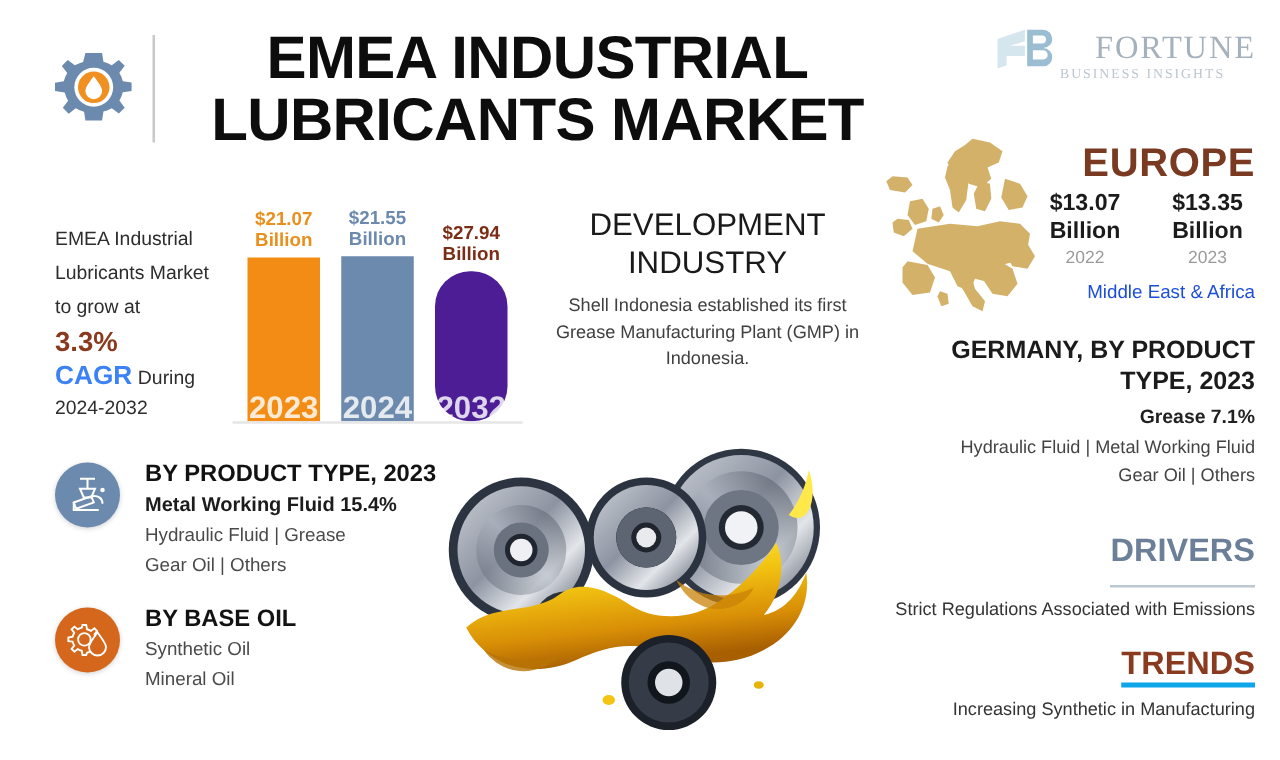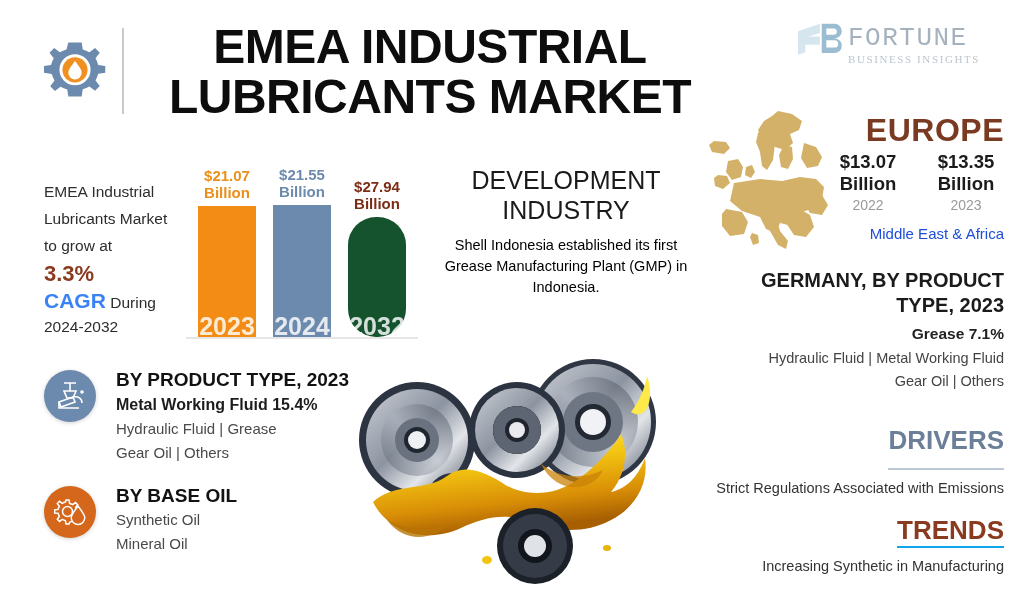--- a/index.html
+++ b/index.html
@@ -17,21 +17,21 @@
   .header{position:absolute;left:0;top:0;width:1024px;height:120px;}
   .logo-gear{position:absolute;left:38px;top:38px;width:74px;height:74px;}
   .divider-v{position:absolute;left:122px;top:28px;width:2px;height:86px;background:#c9c9c9;}
   .title-wrap{position:absolute;left:140px;top:22px;width:580px;text-align:center;}
   .title-l1,.title-l2{
     font-weight:bold;font-size:48px;line-height:50px;letter-spacing:-0.5px;color:#0d0d0d;
     white-space:nowrap;
   }
   .brand{position:absolute;right:18px;top:22px;width:210px;height:52px;opacity:.62;}
   .brand-txt{position:absolute;left:52px;top:2px;}
-  .brand-name{font-family:Liberation Mono, monospace;font-size:26px;letter-spacing:1.5px;color:#6f8497;line-height:28px;}
+  .brand-name{font-family:Liberation Serif, serif;font-size:26px;letter-spacing:1.5px;color:#6f8497;line-height:28px;margin-left:28px;}
   .brand-sub{font-family:"Liberation Serif",serif;font-size:11px;letter-spacing:1.6px;color:#90a3b3;line-height:14px;}
 
   
   .cagr-block{position:absolute;left:44px;top:178px;width:150px;}
   .cagr-line{font-size:15.5px;line-height:27px;color:#2d2d2d;}
   .cagr-pct{font-size:22px;font-weight:bold;color:#8a3a1e;line-height:30px;}
   .cagr-word{font-size:21px;font-weight:bold;color:#3b82f6;}
   .cagr-during{font-size:15.5px;color:#2d2d2d;font-weight:normal;}
   .cagr-years{font-size:15.5px;line-height:27px;color:#2d2d2d;}
 
@@ -40,21 +40,21 @@
   .bar-col{position:absolute;bottom:0;width:58px;text-align:center;}
   .bar-lbl{font-size:15px;font-weight:bold;line-height:17px;margin-bottom:5px;}
   .bar-rect{width:58px;position:relative;}
   .bar-year{position:absolute;bottom:-2px;left:0;width:58px;text-align:center;
     font-size:25px;font-weight:bold;line-height:26px;}
   .chart-base{position:absolute;left:186px;top:337px;width:232px;height:2px;background:#e6e6e6;}
 
   
   .indev{position:absolute;left:435px;top:165px;width:262px;text-align:center;}
   .indev-h{font-size:25px;font-weight:normal;line-height:30px;color:#1a1a1a;letter-spacing:0px;}
-  .indev-b{font-size:14.5px;line-height:21px;color:#000000;margin-top:10px;}
+  .indev-b{font-size:14.5px;line-height:21px;color:#404040;margin-top:10px;}
 
   
   .eu-map{position:absolute;left:700px;top:105px;width:130px;height:158px;}
   .eu-head{position:absolute;right:20px;top:112px;width:270px;text-align:right;}
   .eu-title{font-size:32px;font-weight:bold;color:#7a3a22;line-height:36px;letter-spacing:0.5px;}
   .eu-cols{display:flex;justify-content:flex-end;gap:22px;margin-top:3px;}
   .eu-col{width:76px;text-align:center;}
   .eu-val{font-size:18.5px;font-weight:bold;color:#1b1b1b;line-height:22px;}
   .eu-unit{font-size:18.5px;font-weight:bold;color:#1b1b1b;line-height:22px;}
   .eu-yr{font-size:14px;color:#9a9a9a;line-height:20px;}
@@ -67,21 +67,21 @@
   .de-g{font-size:15.5px;font-weight:bold;color:#222;line-height:26px;margin-top:3px;}
   .de-sub{font-size:14.5px;color:#444;line-height:23px;}
 
   
   .drv{position:absolute;right:20px;top:425px;width:290px;text-align:right;}
   .drv-h{font-size:26px;font-weight:bold;color:#6b7f99;line-height:30px;display:inline-block;
     border-bottom:2px solid #bcc8d4;padding-bottom:13px;}
   .drv-b{font-size:14.5px;color:#333;line-height:21px;margin-top:8px;}
   .trd{position:absolute;right:20px;top:515px;width:290px;text-align:right;}
   .trd-h{font-size:26px;font-weight:bold;color:#8a3a1e;line-height:30px;display:inline-block;
-    border-bottom:2px solid #0ea5e9;padding-bottom:1px;}
+    border-bottom:4px solid #0ea5e9;padding-bottom:1px;}
   .trd-b{font-size:14.5px;color:#333;line-height:21px;margin-top:8px;}
 
   
   .seg{position:absolute;left:44px;width:330px;}
   .seg-ico{position:absolute;left:0;top:2px;width:52px;height:52px;border-radius:50%;
     box-shadow:0 1px 4px rgba(0,0,0,.18);}
   .seg-txt{margin-left:72px;}
   .seg-h{font-size:19px;font-weight:bold;color:#121212;line-height:24px;}
   .seg-m{font-size:16px;font-weight:bold;color:#1c1c1c;line-height:25px;}
   .seg-s{font-size:15px;color:#4a4a4a;line-height:24px;}
@@ -149,21 +149,21 @@
 
     <div class="bar-col" id="col1" style="left:81px;">
       <div class="bar-lbl" id="lbl1" style="color: rgb(108, 138, 174);"><span>$21.55</span><br><span>Billion</span></div>
       <div class="bar-rect" id="rect1" style="height: 132px; background: rgb(108, 138, 174);">
         <div class="bar-year" id="yr1" style="color: rgba(255, 255, 255, 0.82);">2024</div>
       </div>
     </div>
 
     <div class="bar-col" id="col2" style="left:156px;">
       <div class="bar-lbl" id="lbl2" style="color: rgb(124, 45, 21);"><span>$27.94</span><br><span>Billion</span></div>
-      <div class="bar-rect" id="rect2" style="height: 120px; background: #14532d; border-radius: 28px;">
+      <div class="bar-rect" id="rect2" style="height: 120px; background: #4c1d95; border-radius: 28px;">
         <div class="bar-year" id="yr2" style="color: rgba(255, 255, 255, 0.82);">2032</div>
       </div>
     </div>
   </div>
   <div class="chart-base"></div>
 
   <div class="indev">
     <div class="indev-h">DEVELOPMENT</div>
     <div class="indev-h">INDUSTRY</div>
     <div class="indev-b">Shell Indonesia established its first Grease Manufacturing Plant (GMP) in Indonesia.</div>

